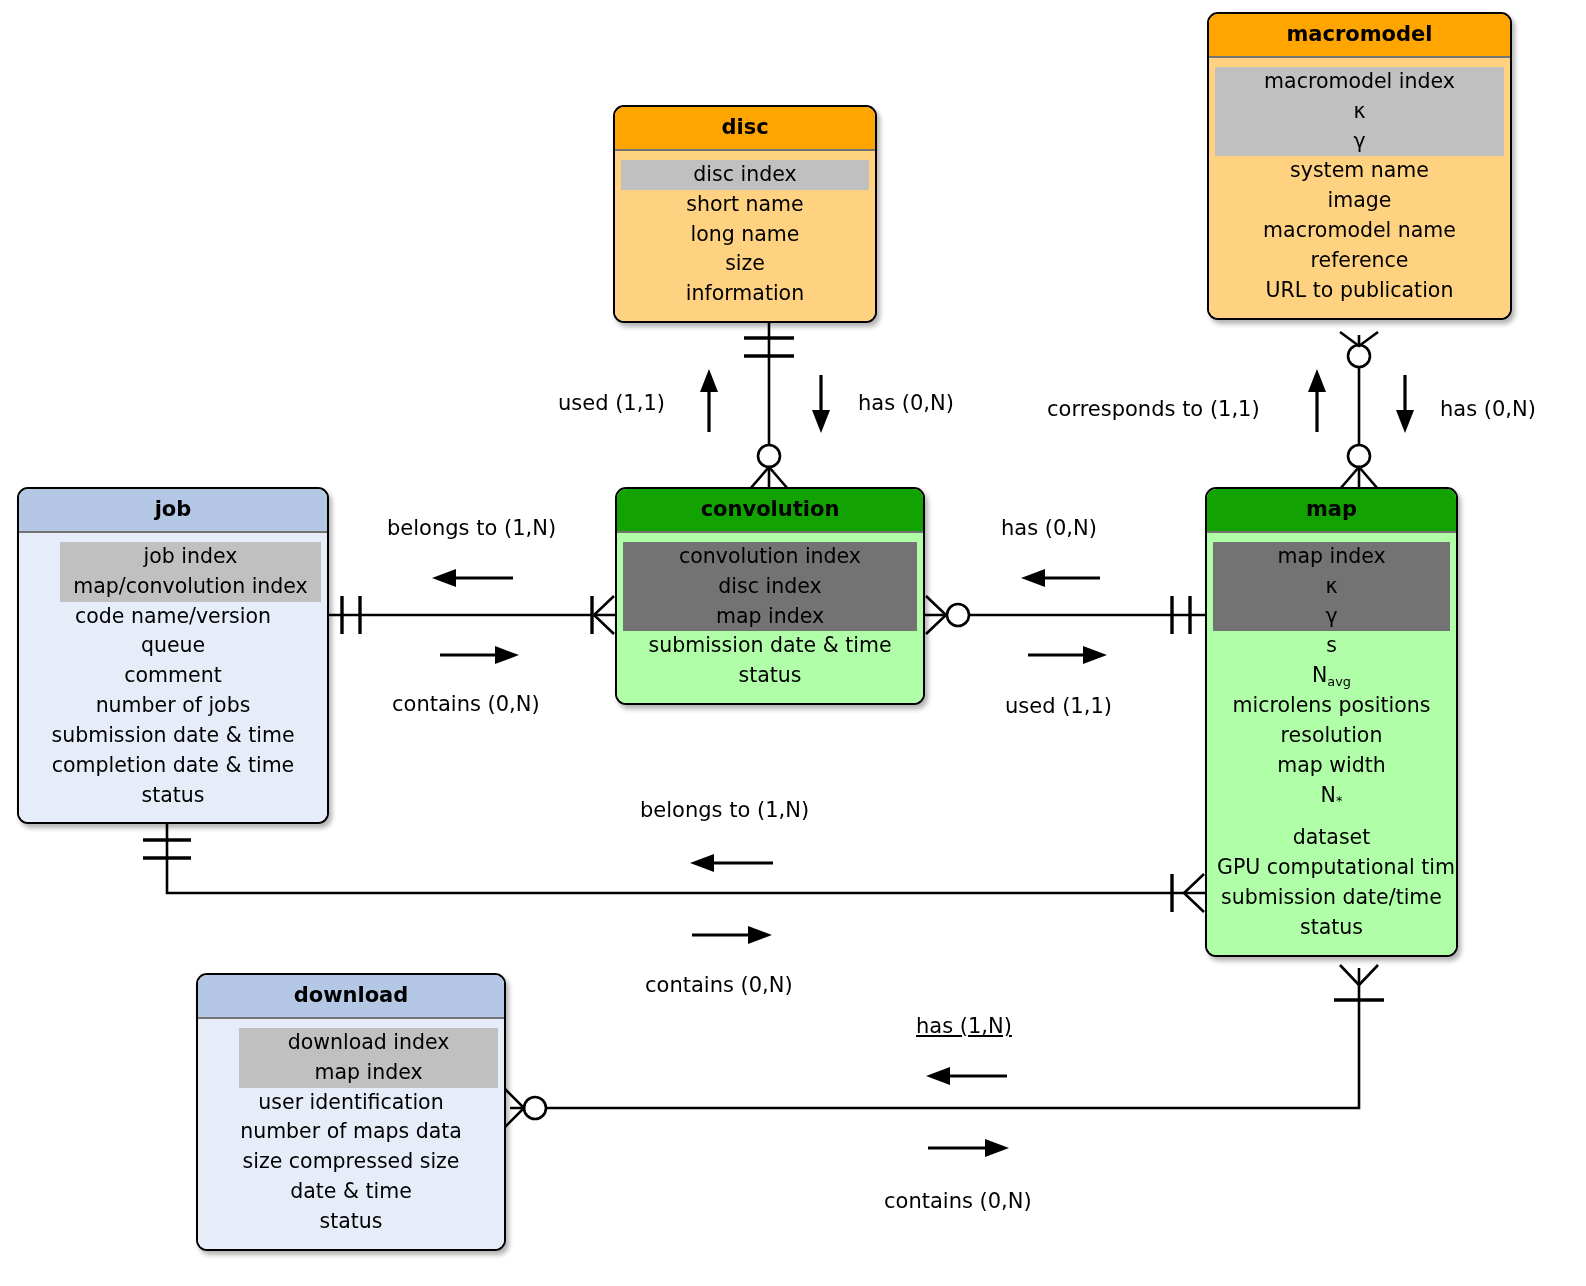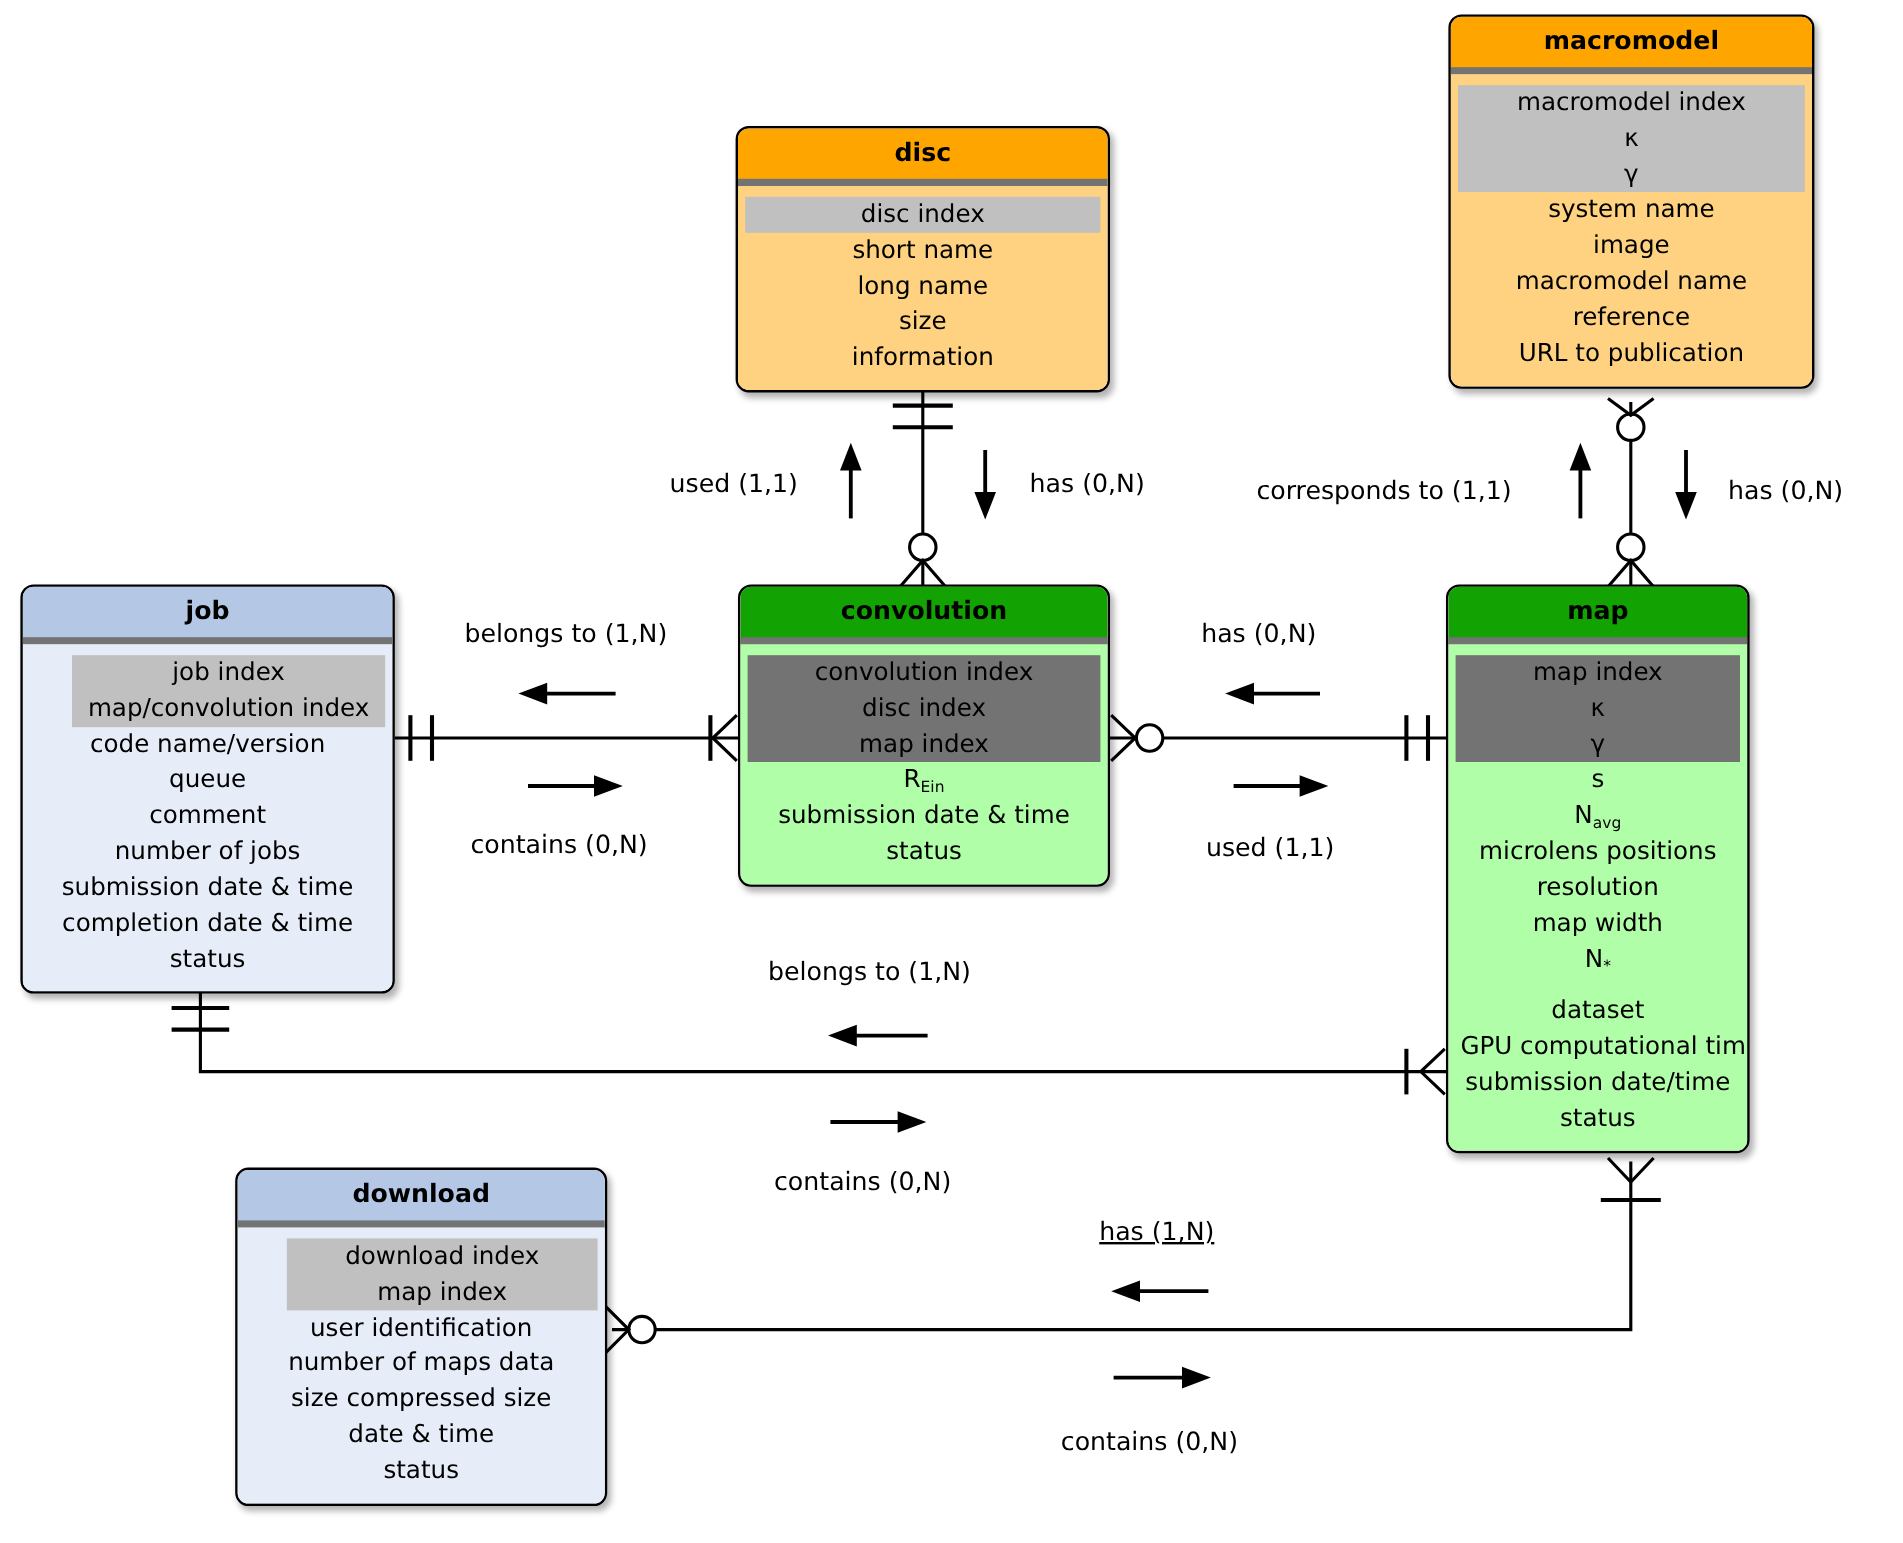--- a/index.html
+++ b/index.html
@@ -24,21 +24,21 @@
     box-shadow:3px 4px 5px rgba(0,0,0,0.30);
     overflow:hidden;
     background:#ffffff;
   }
   .ent-header{
     font-weight:bold;
     font-size:21px;
     text-align:center;
     line-height:1.0;
     padding:10px 4px 11px 4px;
-    border-bottom:6px solid #737373;
+    border-bottom:2px solid #737373;
     color:#000;
     box-sizing:border-box;
   }
   .ent-body{
     padding:9px 10px 12px 10px;
     box-sizing:border-box;
   }
   .attrs{
     text-align:center;
     font-size:20.5px;
@@ -176,21 +176,21 @@
       <line class="arw" x1="692" y1="935" x2="756" y2="935"></line>
       <polygon points="772,935 748,926 748,944" fill="#000" stroke="none"></polygon>
 
       <line class="arw" x1="1007" y1="1076" x2="942" y2="1076"></line>
       <polygon points="926,1076 950,1067 950,1085" fill="#000" stroke="none"></polygon>
       <line class="arw" x1="928" y1="1148" x2="993" y2="1148"></line>
       <polygon points="1009,1148 985,1139 985,1157" fill="#000" stroke="none"></polygon>
     </g>
   </svg>
 
-  <div class="entity t-orange" style="left:613px;top:105px;width:312px;">
+  <div class="entity t-orange" style="left:613px;top:105px;width:264px;">
     <div class="ent-header">disc</div>
     <div class="ent-body">
       <div class="attrs">
         <span class="keyblock">
           <span class="attr">disc index</span>
         </span>
         <span class="attr">short name</span>
         <span class="attr">long name</span>
         <span class="attr">size</span>
         <span class="attr">information</span>
@@ -237,21 +237,20 @@
 
   <div class="entity t-green" style="left:615px;top:487px;width:310px;">
     <div class="ent-header">convolution</div>
     <div class="ent-body">
       <div class="attrs">
         <span class="keyblock">
           <span class="attr">convolution index</span>
           <span class="attr">disc index</span>
           <span class="attr">map index</span>
         </span>
-        <span class="attr"><span>R</span><sub>Ein</sub></span>
         <span class="attr">submission date &amp; time</span>
         <span class="attr">status</span>
       </div>
     </div>
   </div>
 
   <div class="entity t-green" style="left:1205px;top:487px;width:253px;">
     <div class="ent-header">map</div>
     <div class="ent-body">
       <div class="attrs">

